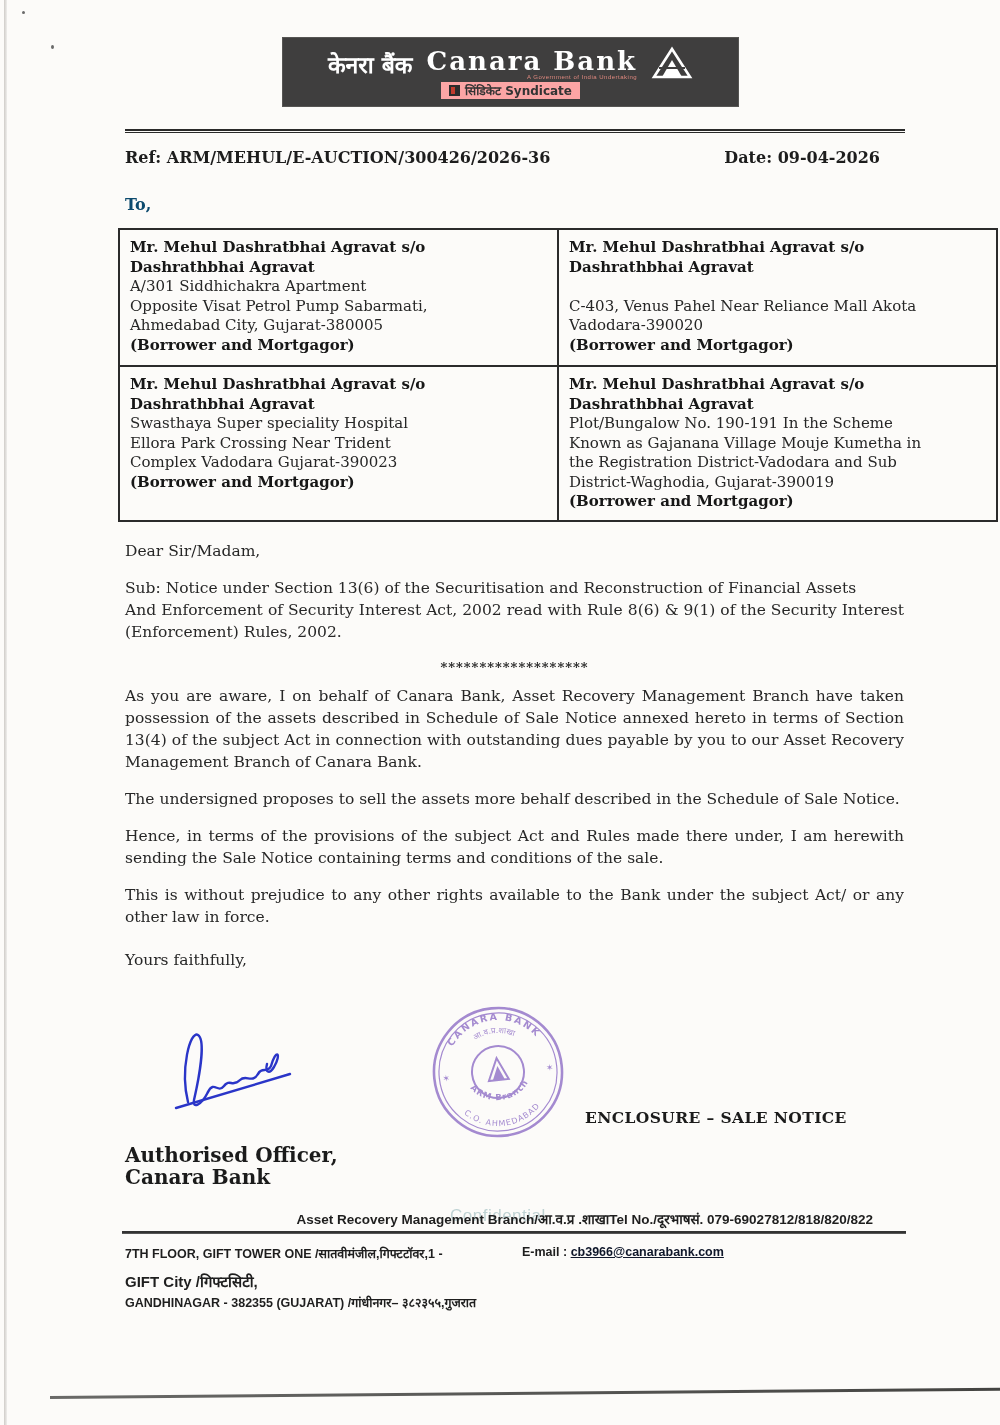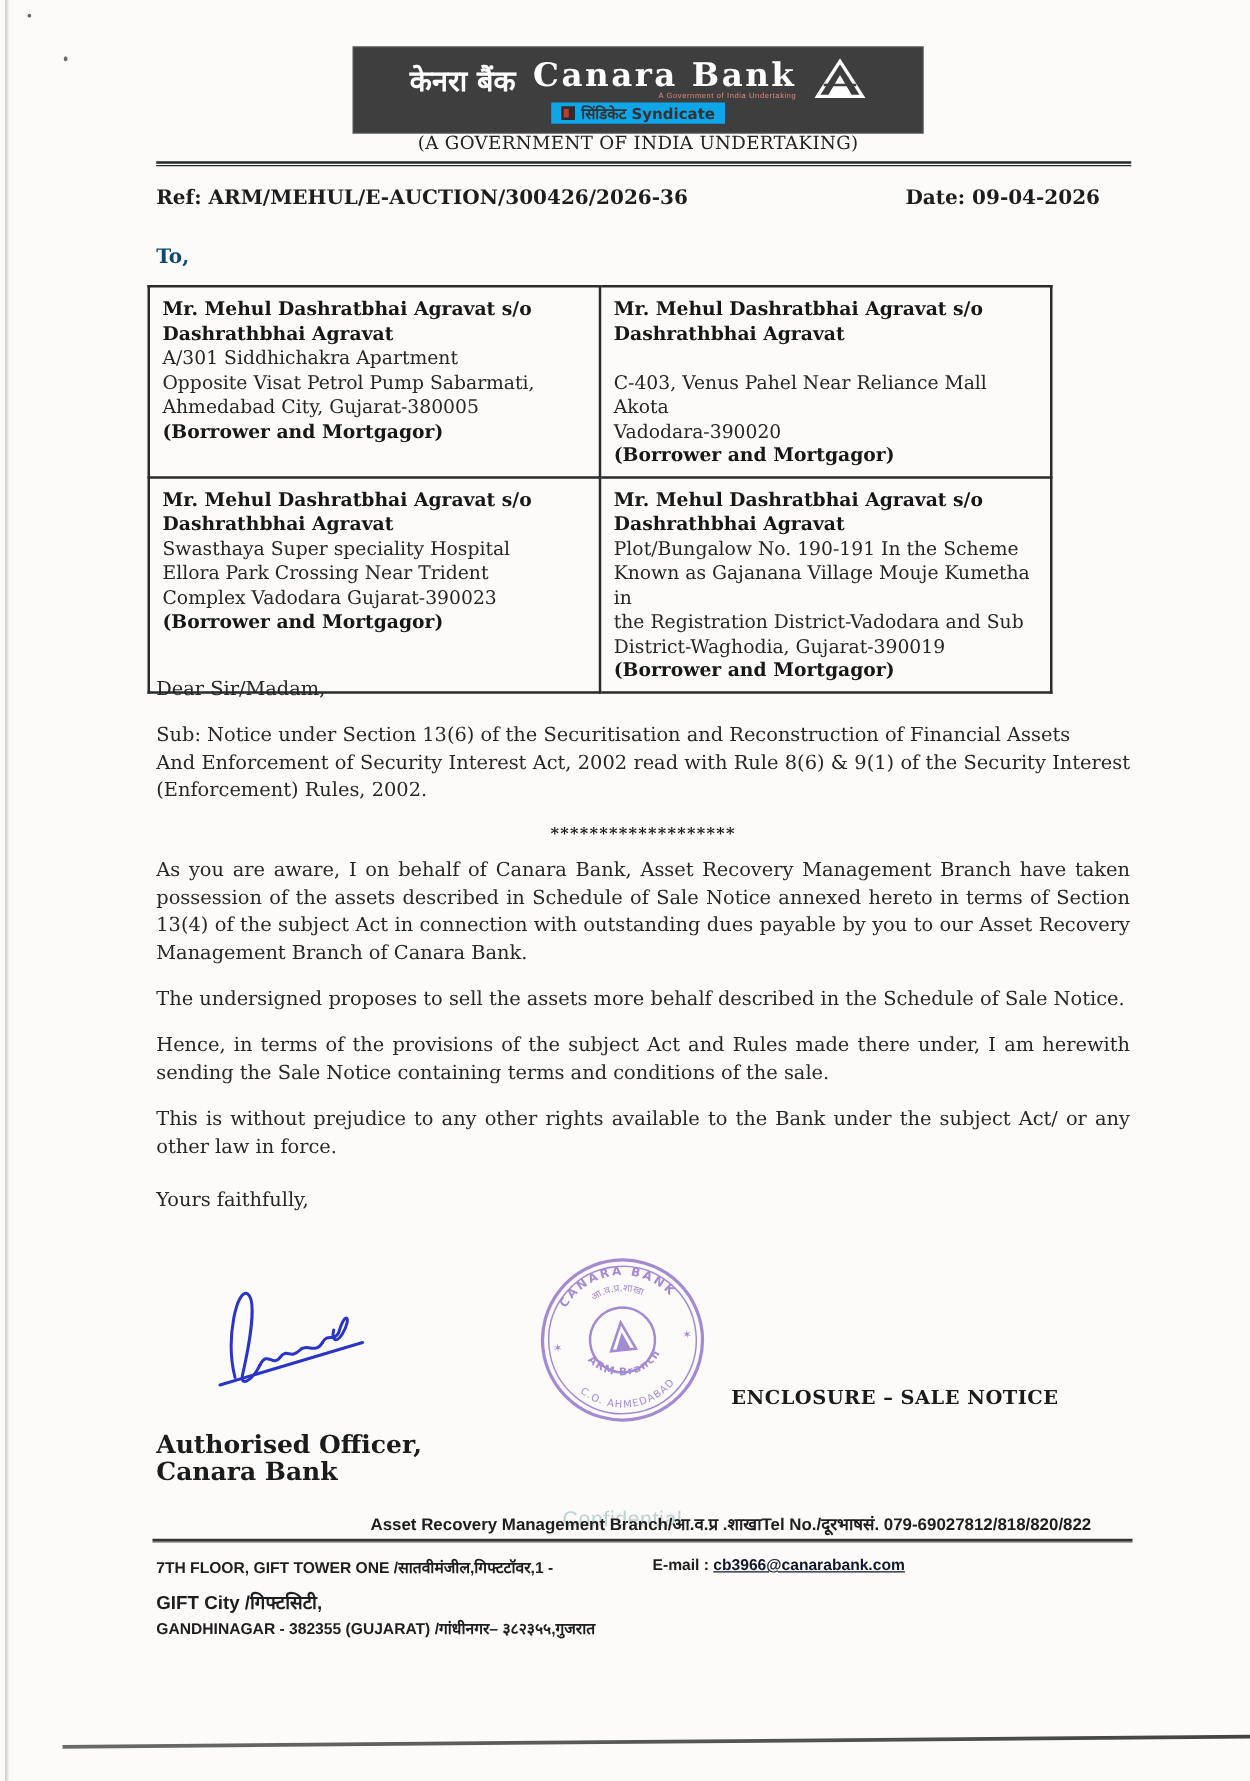--- a/index.html
+++ b/index.html
@@ -23,38 +23,38 @@
   .banner { position:absolute; left:283px; top:38px; width:455px; height:68px;
     background:#3f3e3e; display:flex; flex-direction:column; align-items:center;
     justify-content:center; box-shadow:0 0 0 1px #565553; }
   .banner-row1 { display:flex; align-items:flex-end; gap:14px; }
   .bank-hi { color:#fff; font-weight:bold; font-size:23px; font-family:"DejaVu Sans",sans-serif; }
   .bank-en-wrap { display:flex; flex-direction:column; align-items:center; }
   .bank-en { color:#fff; font-weight:bold; font-size:26px; letter-spacing:2px; }
   .bank-tagline { color:#e0897f; font-size:6px; align-self:flex-end; letter-spacing:.5px;
     font-family:"Liberation Sans",sans-serif; margin-top:-2px; }
   .bank-logo { width:42px; height:34px; }
-  .syn-badge { background:#0ea5e9; display:flex; align-items:center; gap:5px;
+  .syn-badge { background:#fca5a5; display:flex; align-items:center; gap:5px;
     padding:0 8px; margin-top:2px; height:17px; }
   .syn-icon { width:11px; height:11px; background:#2c2c2c; position:relative; }
   .syn-icon::after { content:""; position:absolute; left:2px; top:2px; width:4px; height:7px;
     background:#c23c2e; }
   .syn-text { font-size:12px; font-weight:bold; color:#333; font-family:"DejaVu Sans",sans-serif; }
   .gov-line { position:absolute; top:107px; left:283px; width:455px; text-align:center;
     font-size:14.5px; color:#222; letter-spacing:.3px; }
   .rule-double { position:absolute; top:129px; left:125px; width:780px; height:4px;
     border-top:2px solid #2a2a2a; border-bottom:1px solid #2a2a2a; }
 
   
   .ref-row { position:absolute; top:148px; left:125px; width:755px;
     display:flex; justify-content:space-between; font-weight:bold; font-size:16px; color:#1d1d1d; }
   .to-label { position:absolute; top:195px; left:125px; font-weight:bold; font-size:16px; color:#0c4a6e; }
 
   
-  .recip-table { position:absolute; top:228px; left:118px; width:724px; border-collapse:collapse; }
+  .recip-table { position:absolute; top:228px; left:118px; width:880px; border-collapse:collapse; }
   .recip-table td { border:2px solid #2b2b2b; vertical-align:top; padding:8px 10px 6px 10px;
     font-size:15px; line-height:19.5px; color:#262626; width:50%; }
   .recip-name { font-weight:bold; color:#171717; white-space:pre-line; }
   .recip-addr { white-space:pre-line; }
   .recip-role { font-weight:bold; color:#171717; }
   td.r1 { height:137px; } td.r2 { height:155px; }
 
   
   .letter { position:absolute; top:540px; left:125px; width:779px;
     font-size:15.5px; line-height:22px; color:#272727; }
@@ -113,21 +113,20 @@
         <path d="M3 31 L21 3 L39 31 Z" fill="none" stroke="#ffffff" stroke-width="2.6"></path>
         <path d="M21 14 L31 31 L11 31 Z" fill="#ffffff"></path>
         <path d="M8 22 L34 22" stroke="#3f3e3e" stroke-width="2"></path>
       </svg>
     </div>
     <div class="syn-badge">
       <span class="syn-icon"></span>
       <span class="syn-text">सिंडिकेट Syndicate</span>
     </div>
   </div>
-  <div class="gov-line">(A GOVERNMENT OF INDIA UNDERTAKING)</div>
   <div class="rule-double"></div>
 
   <div class="ref-row">
     <span>Ref: ARM/MEHUL/E-AUCTION/300426/2026-36</span>
     <span>Date: 09-04-2026</span>
   </div>
   <div class="to-label">To,</div>
 
   <table class="recip-table">
     <tbody>

